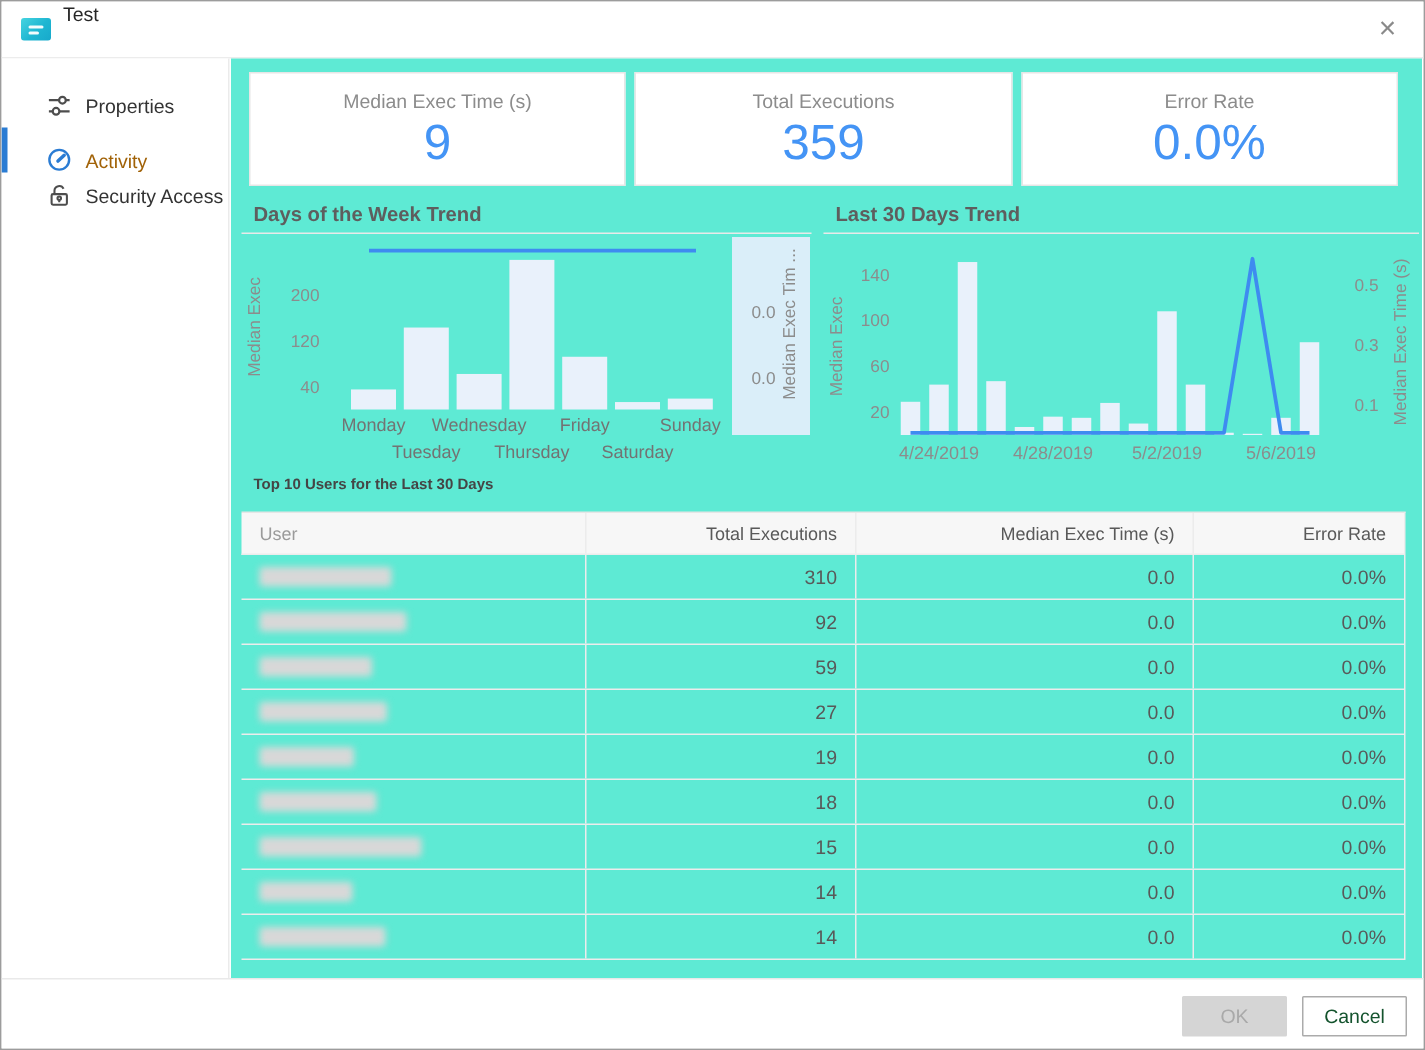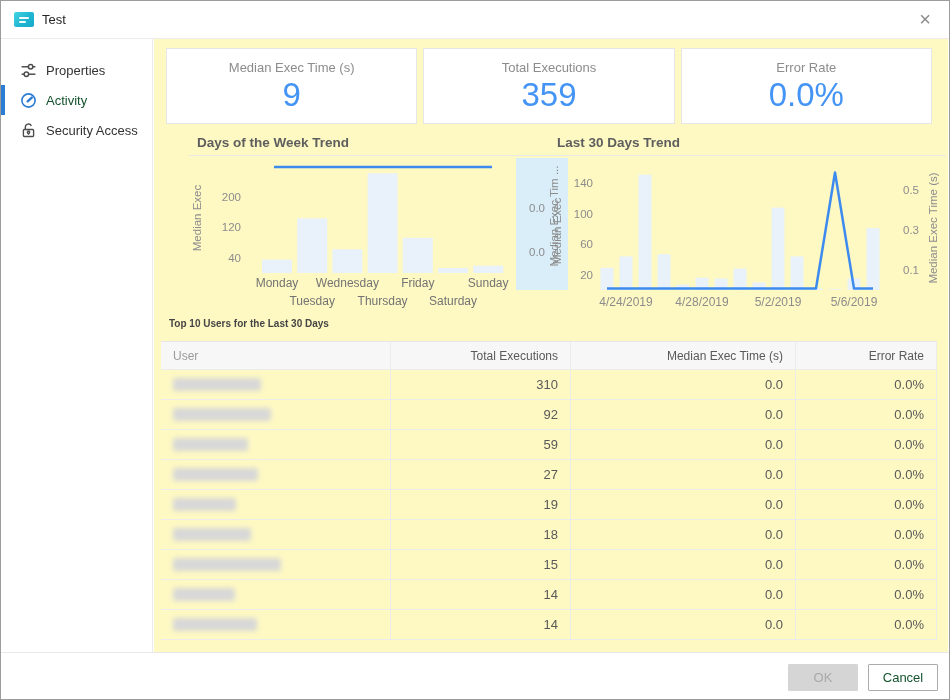--- a/index.html
+++ b/index.html
@@ -8,40 +8,40 @@
     background:#fff;border:1px solid #9c9c9c;overflow:hidden;
     font-family:"Liberation Sans",sans-serif;color:#333;
   }
   
   .titlebar{position:absolute;left:0;top:0;right:0;height:37px;background:#fff;border-bottom:1px solid #ececec;}
   .app-icon{position:absolute;left:13px;top:11px;width:20px;height:15px;border-radius:2px;
     background:linear-gradient(135deg,#45d4e0 0%,#1fb6d2 55%,#17a9cb 100%);}
   .app-icon .bar{position:absolute;left:5px;height:2px;background:rgba(255,255,255,.95);border-radius:1px;}
   .app-icon .bar.b1{top:5px;width:10px;}
   .app-icon .bar.b2{top:9px;width:7px;}
-  .win-title{position:absolute;left:41px;top:11px;font-size:13px;color:#262626;}
+  .win-title{position:absolute;left:41px;top:1px;font-size:13px;color:#262626;}
   .close-btn{position:absolute;right:10px;top:6px;width:28px;height:26px;text-align:center;line-height:25px;
     font-size:20px;color:#8a8a8a;cursor:pointer;font-weight:300;}
   
   .sidebar{position:absolute;left:0;top:38px;width:152px;bottom:47px;background:#fff;border-right:1px solid #ebebeb;padding-top:16px;box-sizing:border-box;}
-  .side-item{position:relative;height:30px;display:flex;align-items:center;padding-left:19px;font-size:13px;color:#333;cursor:pointer;}
+  .side-item{position:relative;height:30px;display:flex;align-items:center;padding-left:30px;font-size:13px;color:#333;cursor:pointer;}
   .side-item .icn{width:17px;height:17px;margin-right:9px;display:inline-flex;}
-  .side-item.selected{color:#14532d;}
+  .side-item.selected{color:#a16207;align-items:flex-end;}
   .side-item.selected::before{content:"";position:absolute;left:0;top:0;width:4px;height:30px;background:#2b7cd3;}
   
-  .main{position:absolute;left:153px;top:38px;right:1px;bottom:47px;background:#fef9c3;overflow:hidden;}
+  .main{position:absolute;left:153px;top:38px;right:1px;bottom:47px;background:#5eead4;overflow:hidden;}
   
   .cards{position:absolute;left:12px;top:9px;width:766px;display:flex;gap:6px;}
   .card{flex:1;height:76px;border:1px solid #e6e6e6;box-sizing:border-box;text-align:center;background:#fff;}
   .card .lbl{margin-top:11px;font-size:13px;color:#8c8c8c;}
   .card .val{margin-top:1px;font-size:33px;color:#4494f5;line-height:38px;}
   
   .chart-block{position:absolute;top:95px;}
   .chart-block .c-title{font-size:13.5px;font-weight:bold;color:#5e5e5e;padding:1px 0 5px 8px;border-bottom:1px solid #e9e9e9;}
-  #chart1{left:7px;width:380px;margin-left:28px;}
+  #chart1{left:7px;width:380px;}
   #chart2{left:395px;width:397px;}
   svg text{font-family:"Liberation Sans",sans-serif;}
   
   .tbl-title{position:absolute;left:15px;top:279px;font-size:10px;font-weight:bold;color:#454545;}
   .tbl{position:absolute;left:7px;top:302px;width:775px;font-size:13px;border-top:1px solid #e6e6e6;border-right:1px solid #ececec;}
   .trow{display:grid;grid-template-columns:230px 180px 225px 140px;border-bottom:1px solid #ececec;}
   .trow>div{height:29px;display:flex;align-items:center;box-sizing:border-box;border-right:1px solid #ececec;padding:0 12px;}
   .trow>div:last-child{border-right:none;}
   .trow .num{justify-content:flex-end;color:#595959;}
   .thead{background:#f7f7f7;}

